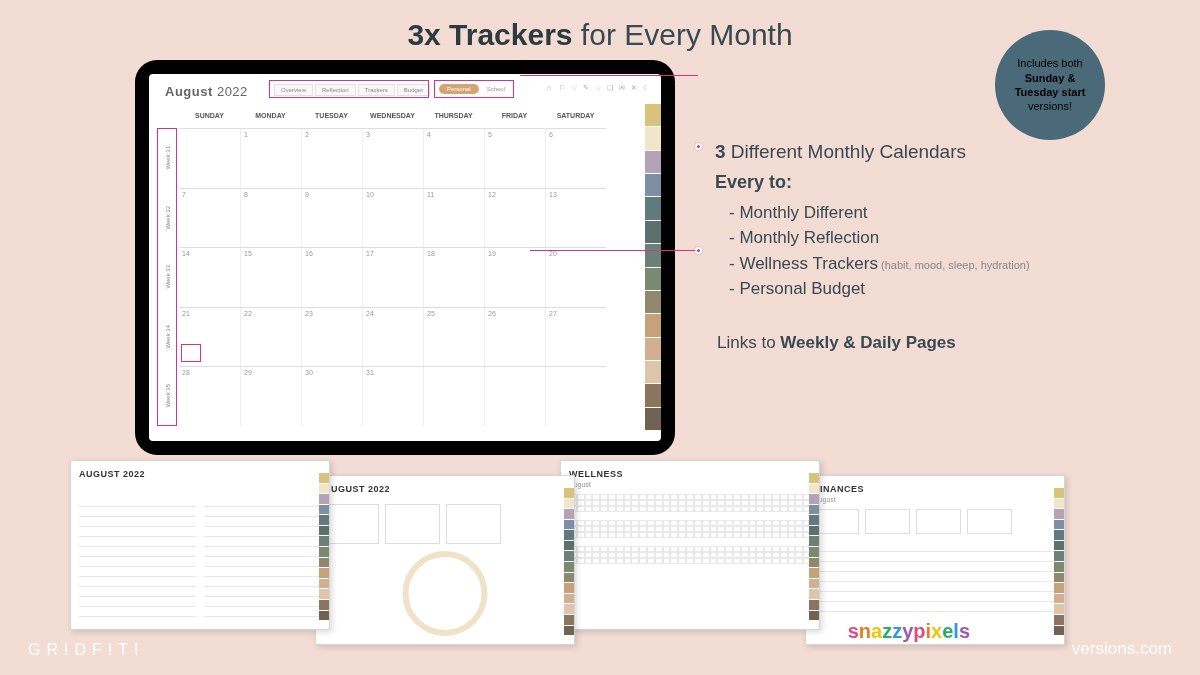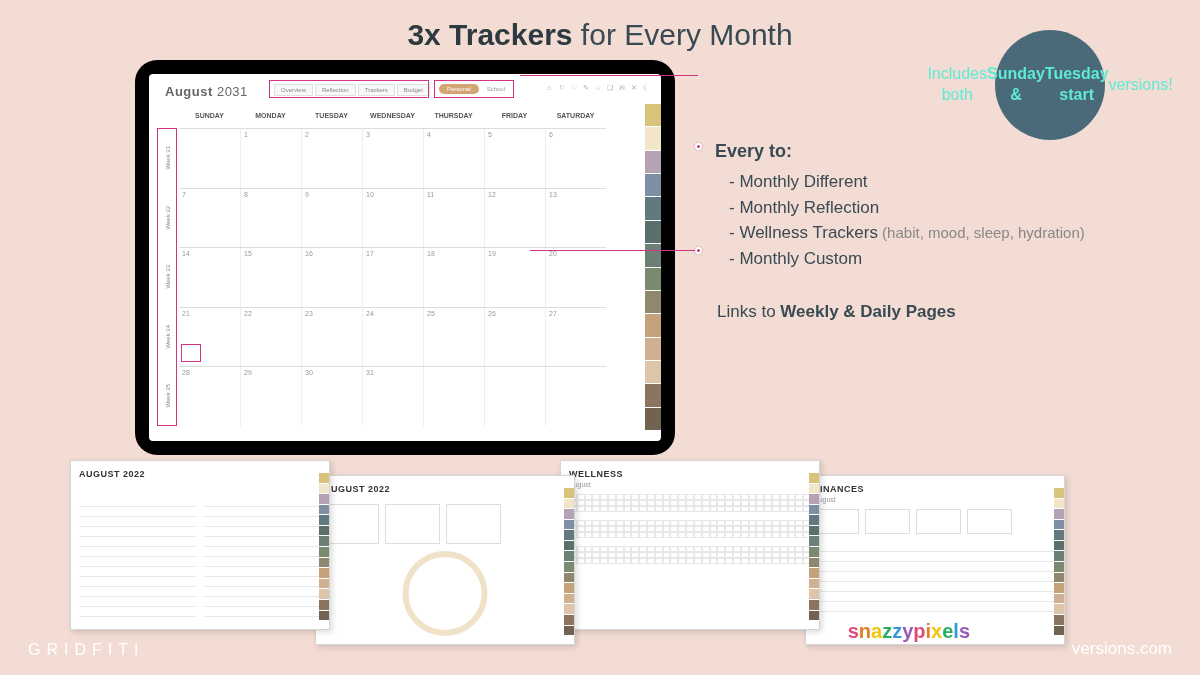--- a/index.html
+++ b/index.html
@@ -1,19 +1,19 @@
 <!DOCTYPE html>
 <html><head>
 <meta charset="utf-8">
 <style>
 *{margin:0;padding:0;box-sizing:border-box}
 body{width:1200px;height:675px;background:#f2dcd4;font-family:sans-serif;position:relative;overflow:hidden}
 .title{text-align:center;padding:18px 0 8px;font-size:30px;color:#3a4a52;font-weight:300}
 .title b{font-weight:600;color:#2d3a40}
-.badge{position:absolute;top:30px;right:95px;width:110px;height:110px;background:#4a6a7a;border-radius:50%;color:#5eead4;display:flex;flex-direction:row;align-items:center;justify-content:center;text-align:center;font-size:16px;line-height:1.3;padding:8px}
+.badge{position:absolute;top:30px;right:95px;width:110px;height:110px;background:#4a6a7a;border-radius:50%;color:#000000;display:flex;flex-direction:column;align-items:center;justify-content:center;text-align:center;font-size:11px;line-height:1.3;padding:8px}
 .badge b{font-weight:700}
 .ipad{position:absolute;top:60px;left:135px;width:540px;height:395px;background:#000;border-radius:22px;padding:14px}
 .screen{width:100%;height:100%;background:#fff;border-radius:4px;position:relative;overflow:hidden}
 .cal-header{position:absolute;top:10px;left:16px;font-size:13px;font-weight:700;letter-spacing:.5px;color:#222}
 .cal-header span{font-weight:400;color:#666}
 .view-tabs{position:absolute;top:10px;left:125px;display:flex;gap:2px}
 .view-tabs span{font-size:6px;color:#888;padding:2px 6px;border:1px solid #e0e0e0;background:#f8f8f8}
 .cat-tabs{position:absolute;top:10px;left:290px;display:flex;gap:0}
 .cat-tabs span{font-size:6px;padding:2px 8px}
 .cat-tabs .active{background:#d4a574;color:#fff;border-radius:6px}
@@ -40,21 +40,21 @@
 .bullet{position:absolute;width:7px;height:7px;background:#d63384;border:2px solid #fff;border-radius:50%;box-shadow:0 0 2px rgba(0,0,0,.3)}
 .b1{top:143px;left:695px}
 .b2{top:247px;left:695px}
 .info{position:absolute;top:138px;left:715px;right:40px;color:#3a4a52;font-size:17px;line-height:1.5}
 .info h3{font-size:19px;font-weight:400;margin-bottom:2px}
 .info h3 b{font-weight:700}
 .info p{font-size:17px;margin-left:12px;margin-bottom:18px}
 .info h4{font-size:18px;font-weight:700;margin-bottom:4px}
 .info ul{list-style:none;margin-left:14px;font-size:17px}
 .info ul li:before{content:"- "}
-.info .note{font-size:15px;color:#888;font-weight:400}
+.info .note{font-size:11px;color:#888;font-weight:400}
 .info .footer-link{margin-top:28px;margin-left:2px;font-size:17px}
 .thumbs{position:absolute;bottom:30px;left:70px;right:70px;display:flex;gap:-20px}
 .thumb{width:260px;height:170px;background:#fff;border:1px solid #d5d5d5;box-shadow:2px 2px 6px rgba(0,0,0,.15);position:relative;overflow:hidden;font-size:6px;color:#999;padding:8px}
 .thumb:nth-child(1){z-index:4;margin-right:-15px}
 .thumb:nth-child(2){z-index:3;margin-top:15px;margin-right:-15px}
 .thumb:nth-child(3){z-index:2;margin-right:-15px}
 .thumb:nth-child(4){z-index:1;margin-top:15px}
 .thumb .ttitle{font-size:9px;font-weight:700;color:#333;text-transform:uppercase;letter-spacing:.5px}
 .thumb .tside{position:absolute;right:0;top:12px;bottom:8px;width:10px;display:flex;flex-direction:column}
 .thumb .tside span{flex:1;margin-bottom:1px}
@@ -88,21 +88,21 @@
 
 <div class="badge">
   <span>Includes both</span>
   <b>Sunday &amp;</b>
   <b>Tuesday start</b>
   <span>versions!</span>
 </div>
 
 <div class="ipad">
   <div class="screen">
-    <div class="cal-header"><span style="font-weight:700">August</span> <span>2031</span></div>
+    <div class="cal-header"><span style="font-weight:700">August</span> <span>2022</span></div>
     <div class="view-tabs" id="view-tabs">
         <span>Overview</span>
         <span>Reflection</span>
         <span>Trackers</span>
         <span>Budget</span>
       </div>
     <div class="cat-tabs" id="cat-tabs">
         <span class="active">Personal</span>
         <span class="inactive">School</span>
       </div>
@@ -202,26 +202,27 @@
     <div class="highlight-box hb-date"></div>
   </div>
 </div>
 
 <div class="connector c1"></div>
 <div class="connector c2"></div>
 <div class="bullet b1"></div>
 <div class="bullet b2"></div>
 
 <div class="info">
+  <h3><b>3</b><span> Different Monthly Calendars</span></h3>
   <h4>Every to:</h4>
   <ul id="info-list">
       <li>Monthly Different</li>
       <li>Monthly Reflection</li>
       <li>Wellness Trackers<span class="note"> (habit, mood, sleep, hydration)</span></li>
-      <li>Monthly Custom</li>
+      <li>Personal Budget</li>
     </ul>
   <div class="footer-link"><span>Links to </span><b>Weekly &amp; Daily Pages</b></div>
 </div>
 
 <div class="thumbs">
   <div class="thumb">
     <div class="ttitle">August 2022</div>
     <div style="display:flex;gap:8px;margin-top:8px">
       <div style="flex:1" class="thumb-lines">
           <div></div>

